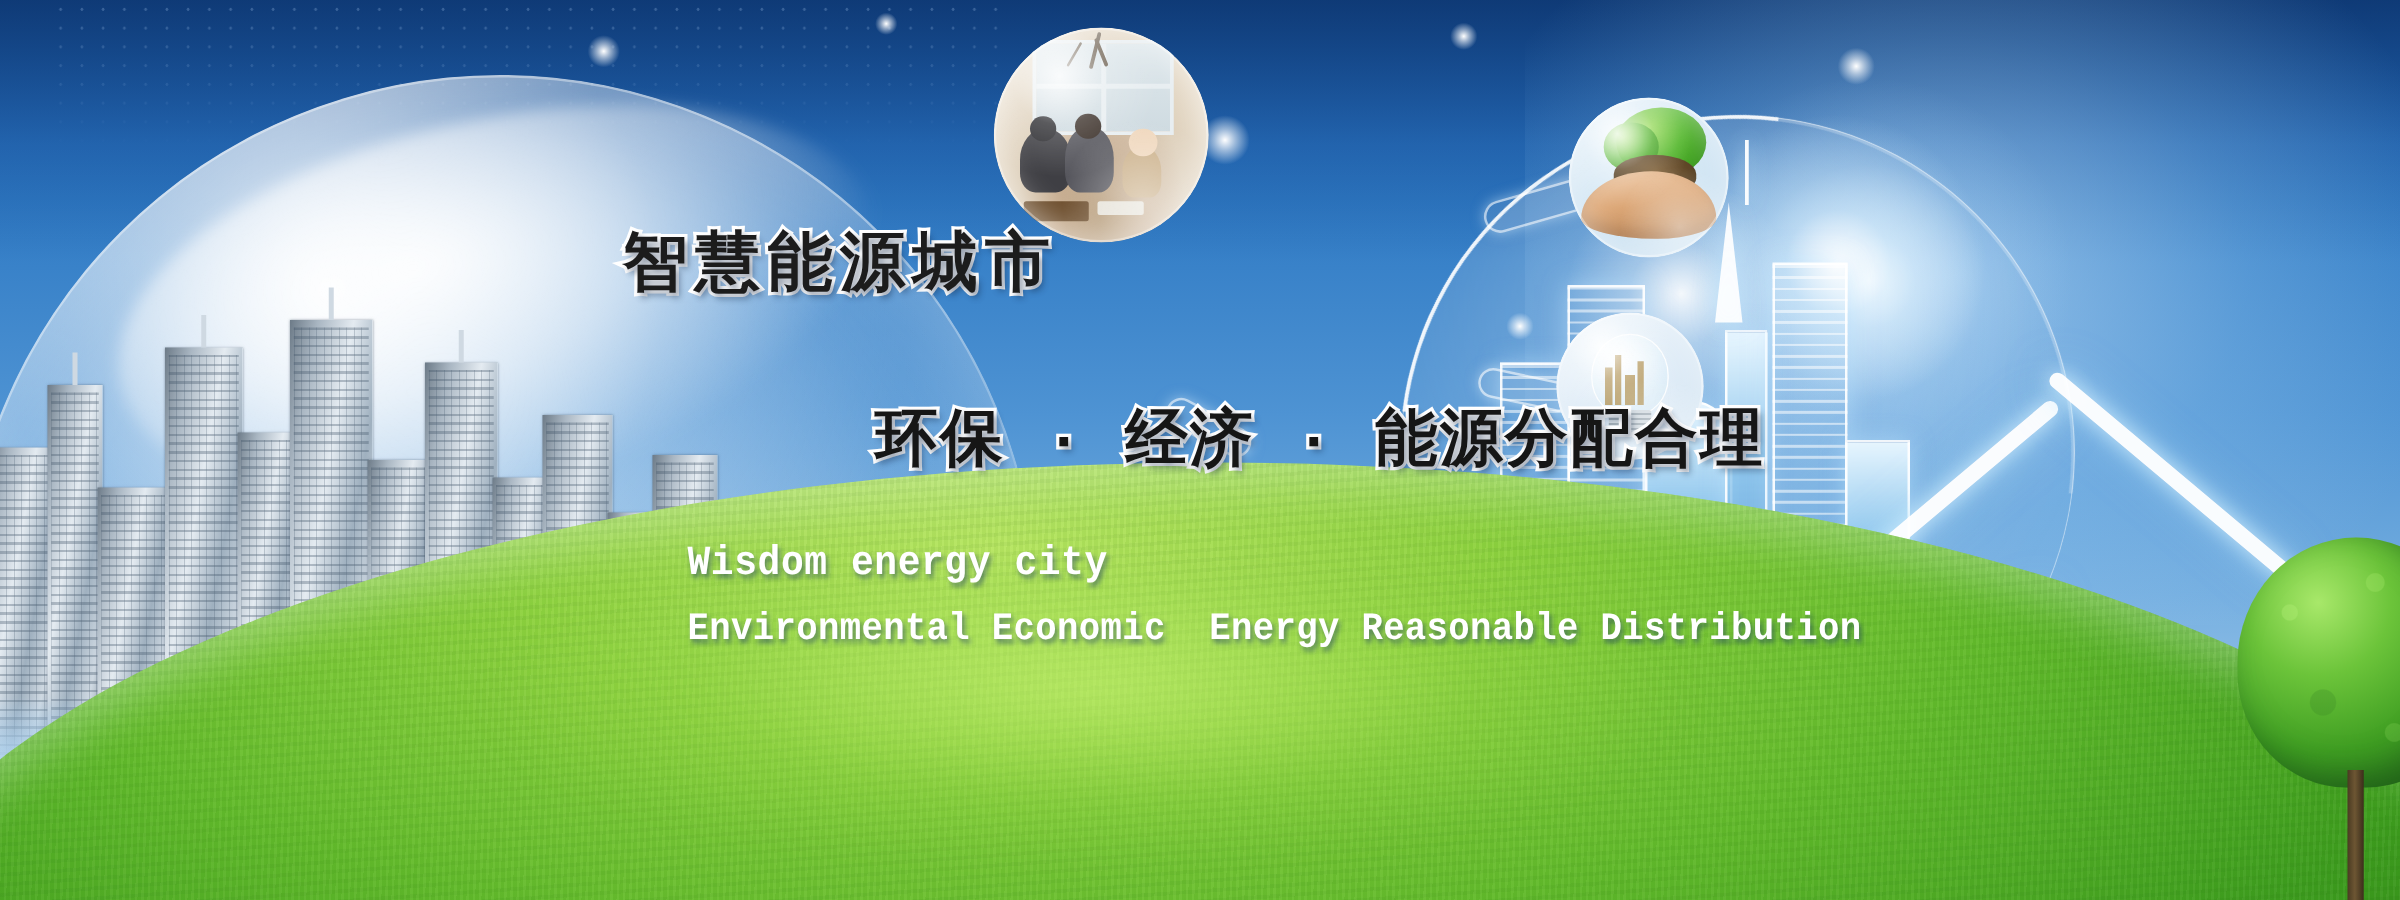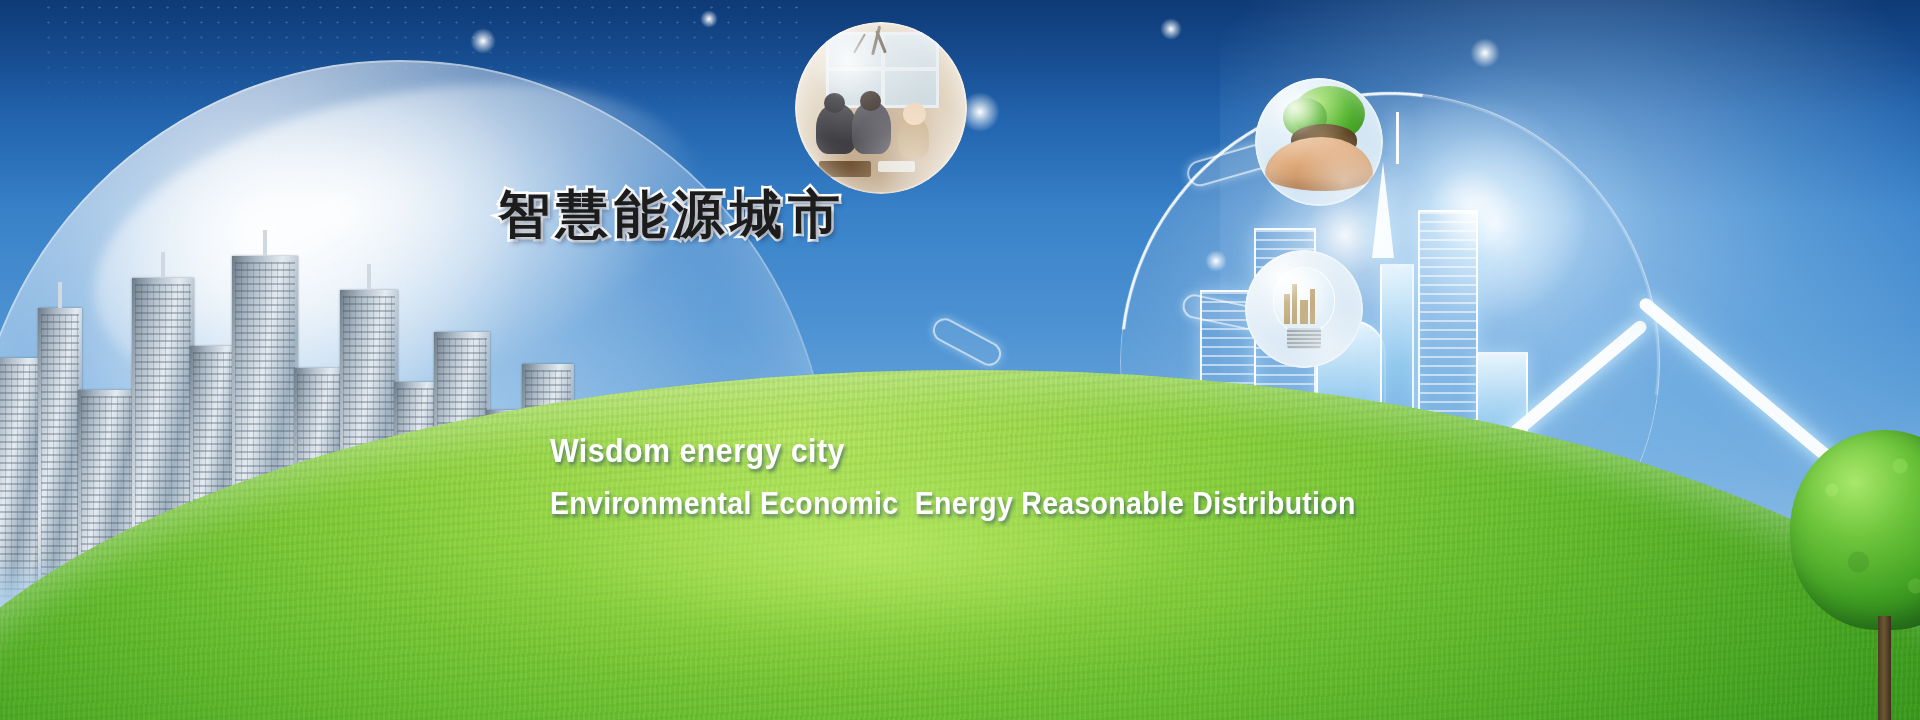--- a/index.html
+++ b/index.html
@@ -2,21 +2,21 @@
 <html><head>
 <meta charset="utf-8">
 <style>
   html,body{margin:0;padding:0;background:#0b1f3a;}
   *{box-sizing:border-box;}
 
   #banner{
     position:relative;
     width:1920px;height:720px;
     overflow:hidden;
-    font-family:Liberation Sans, sans-serif;
+    font-family:Liberation Mono, monospace;
     background:linear-gradient(180deg,#1b5fb0 0%,#2f7ac4 22%,#4e93d3 46%,#74aee0 66%,#9cc7ea 82%,#bcdcf2 100%);
   }
 
   
   .sky-top-dark{
     position:absolute;left:0;top:0;width:100%;height:210px;
     background:linear-gradient(180deg,rgba(10,44,96,.72) 0%,rgba(20,70,140,.34) 55%,rgba(20,70,140,0) 100%);
   }
   .sky-glow-right{
     position:absolute;right:-60px;top:-120px;width:760px;height:620px;
@@ -409,17 +409,18 @@
   <div class="hill-tex"></div>
   <div class="hill-hl"></div>
 
   <div class="bigtree">
     <div class="crown"></div>
     <div class="stem"></div>
   </div>
 
   <div class="textwrap">
     <div class="t-cn1">智慧能源城市</div>
+    <div class="t-cn2">环保 · 经济 · 能源分配合理</div>
     <div class="t-en1">Wisdom energy city</div>
     <div class="t-en2">Environmental Economic  Energy Reasonable Distribution</div>
   </div>
 
 </div>
 
 </body></html>

